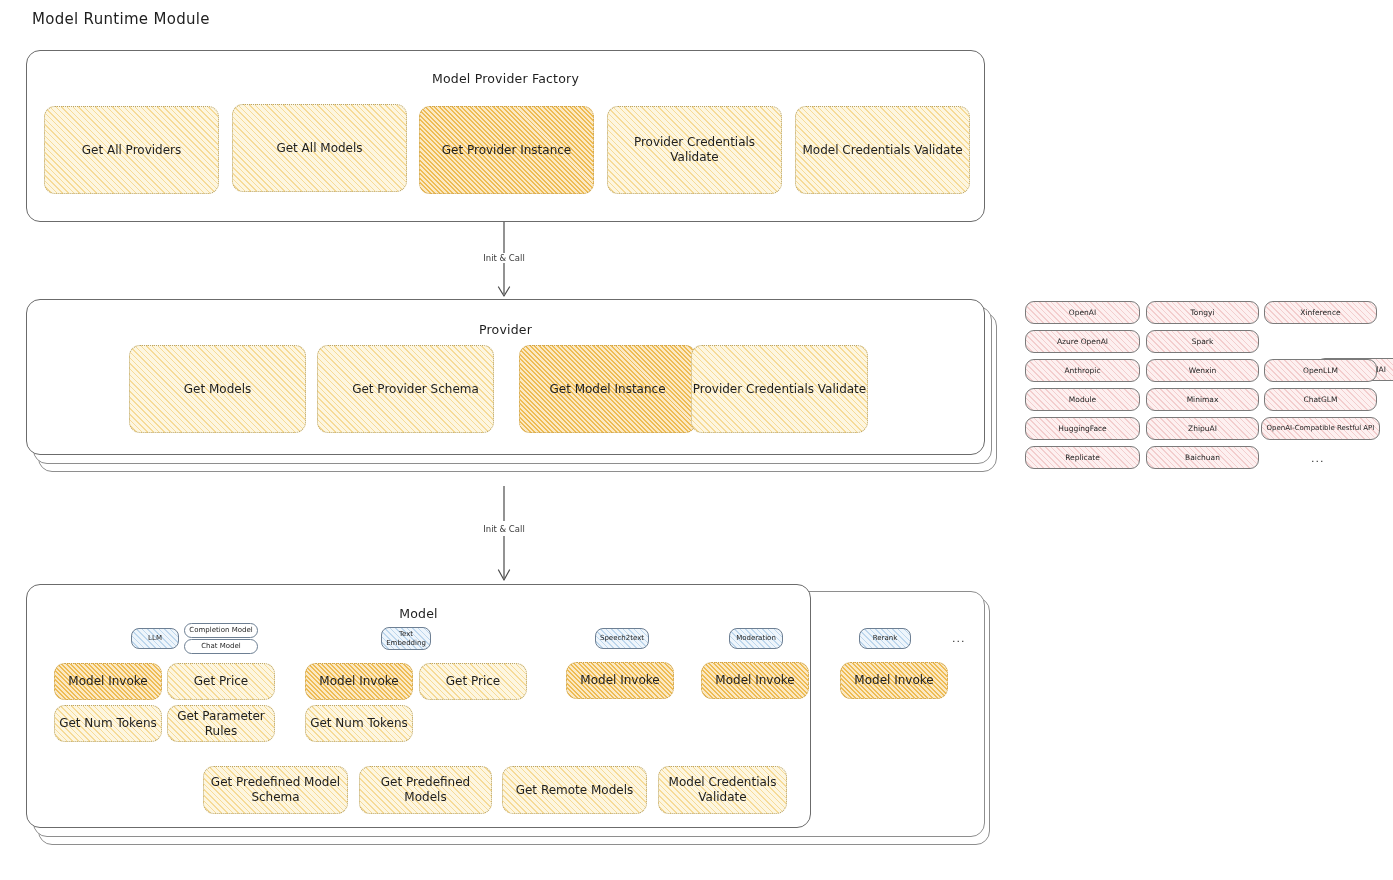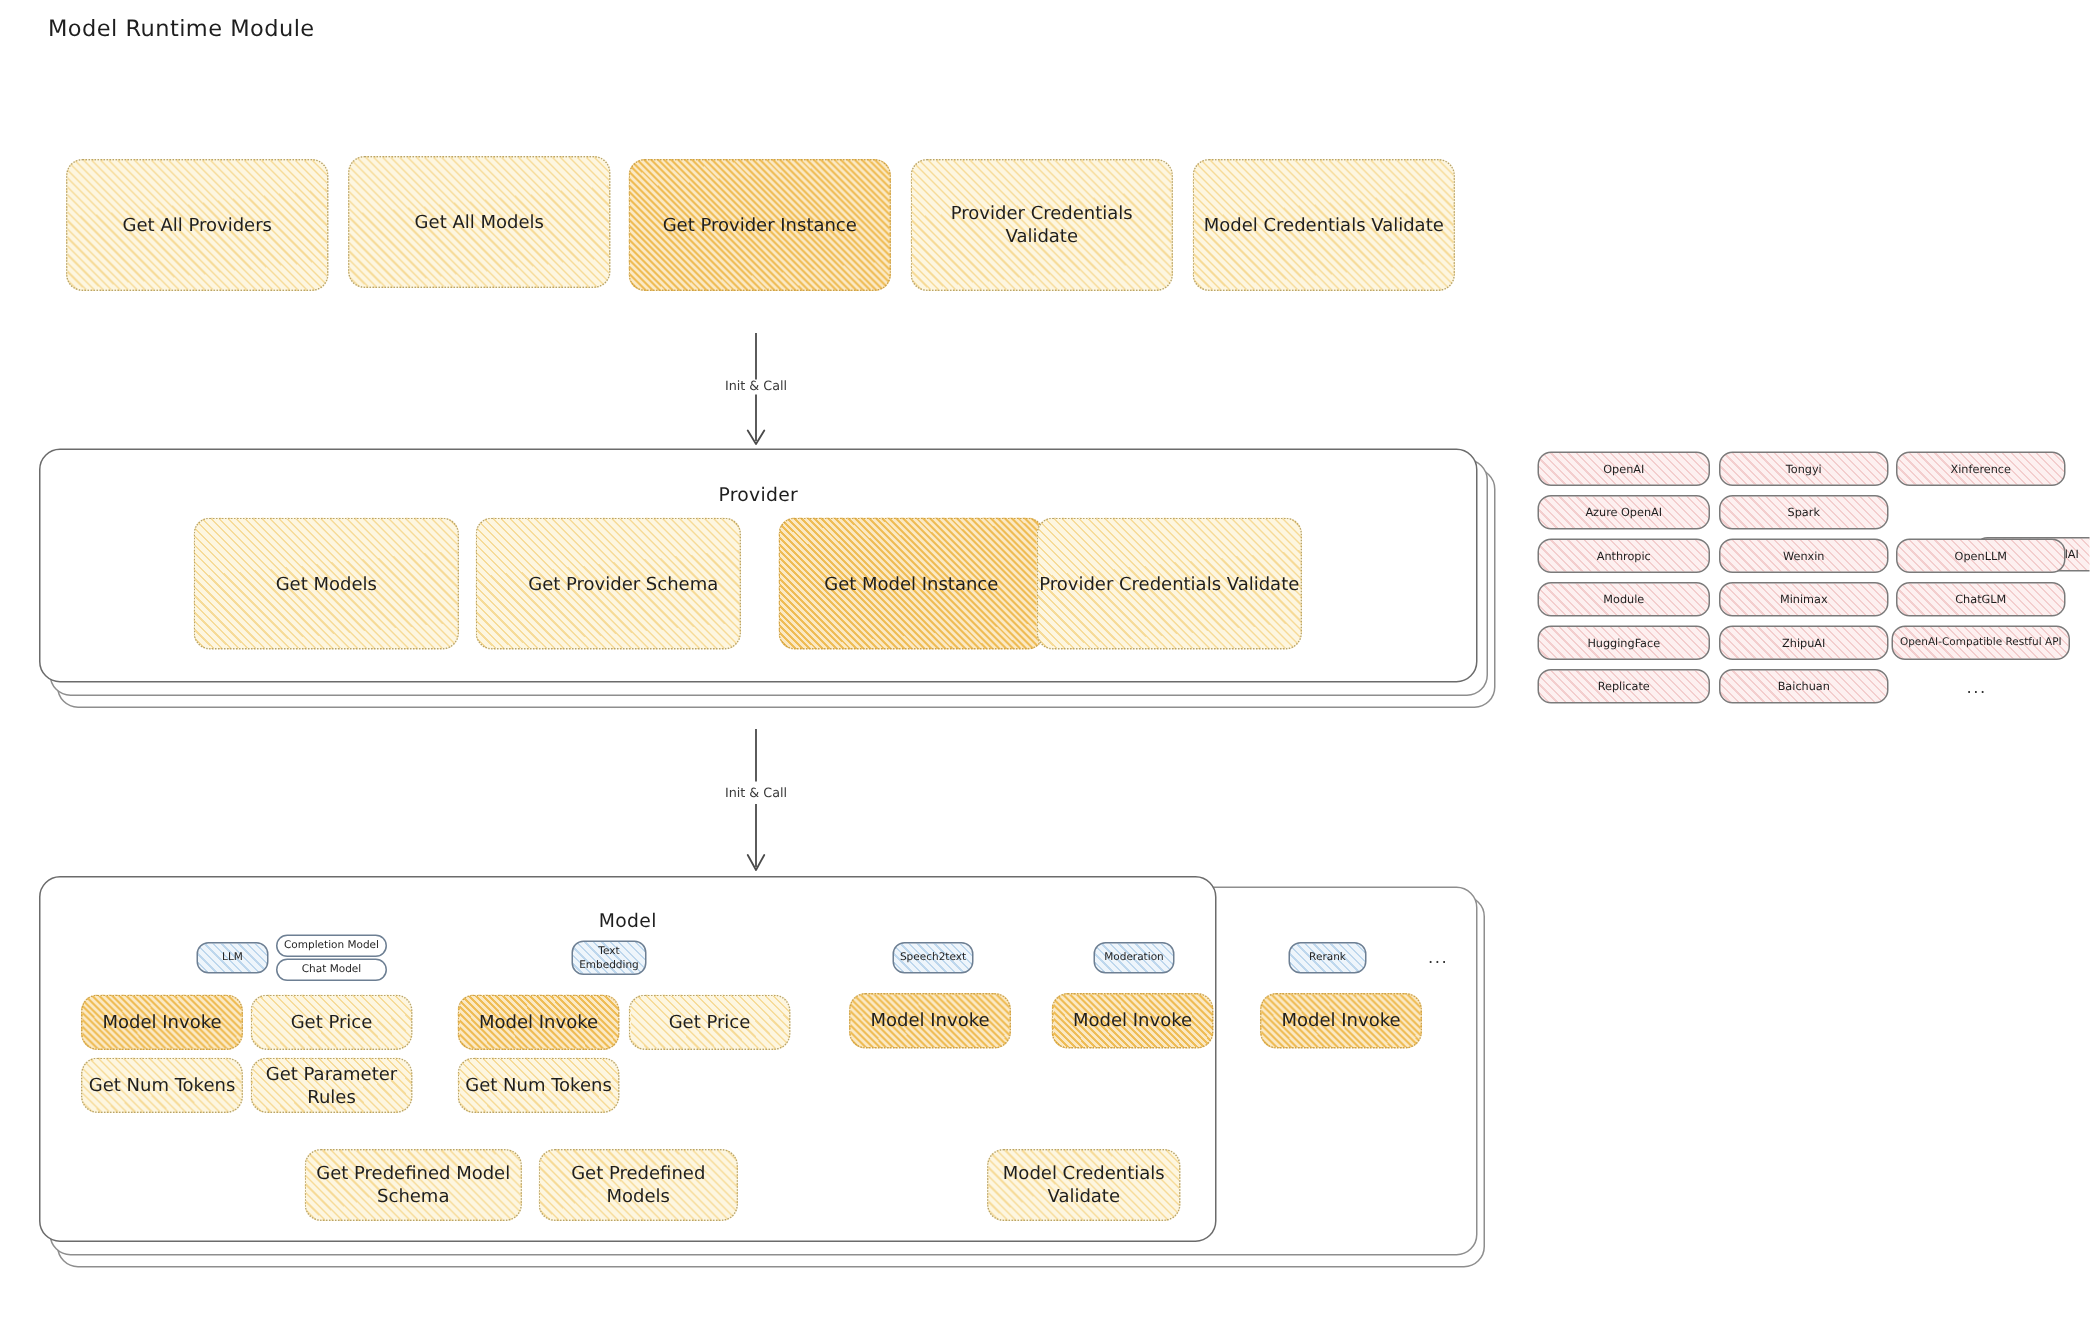--- a/index.html
+++ b/index.html
@@ -120,20 +120,23 @@
   .f12{font-size:12px;}
   .f13{font-size:12.5px;}
 </style>
 </head>
 <body>
 
 <div class="canvas">
 
   <div class="title-main">Model Runtime Module</div>
 
+  <div class="panel" style="left:26px;top:50px;width:959px;height:172px;">
+    <div class="panel-title f13" style="top:20px;">Model Provider Factory</div>
+  </div>
 
   <div class="sketch card-yellow f12" style="left:44px;top:106px;width:175px;height:88px;">
     <span>Get All Providers</span>
   </div>
   <div class="sketch card-yellow f12" style="left:232px;top:104px;width:175px;height:88px;">
     <span>Get All Models</span>
   </div>
   <div class="sketch card-orange f12" style="left:419px;top:106px;width:175px;height:88px;">
     <span>Get Provider Instance</span>
   </div>
@@ -296,17 +299,20 @@
   </div>
 
   <div class="ellipsis" style="left:952px;top:632px;font-size:11px;">...</div>
 
   <div class="sketch card-yellow f12" style="left:203px;top:766px;width:145px;height:48px;">
     <span>Get Predefined Model Schema</span>
   </div>
   <div class="sketch card-yellow f12" style="left:359px;top:766px;width:133px;height:48px;">
     <span>Get Predefined Models</span>
   </div>
+  <div class="sketch card-yellow f12" style="left:502px;top:766px;width:145px;height:48px;">
+    <span>Get Remote Models</span>
+  </div>
   <div class="sketch card-yellow f12" style="left:658px;top:766px;width:129px;height:48px;">
     <span>Model Credentials Validate</span>
   </div>
 
 </div>
 
 </body></html>

